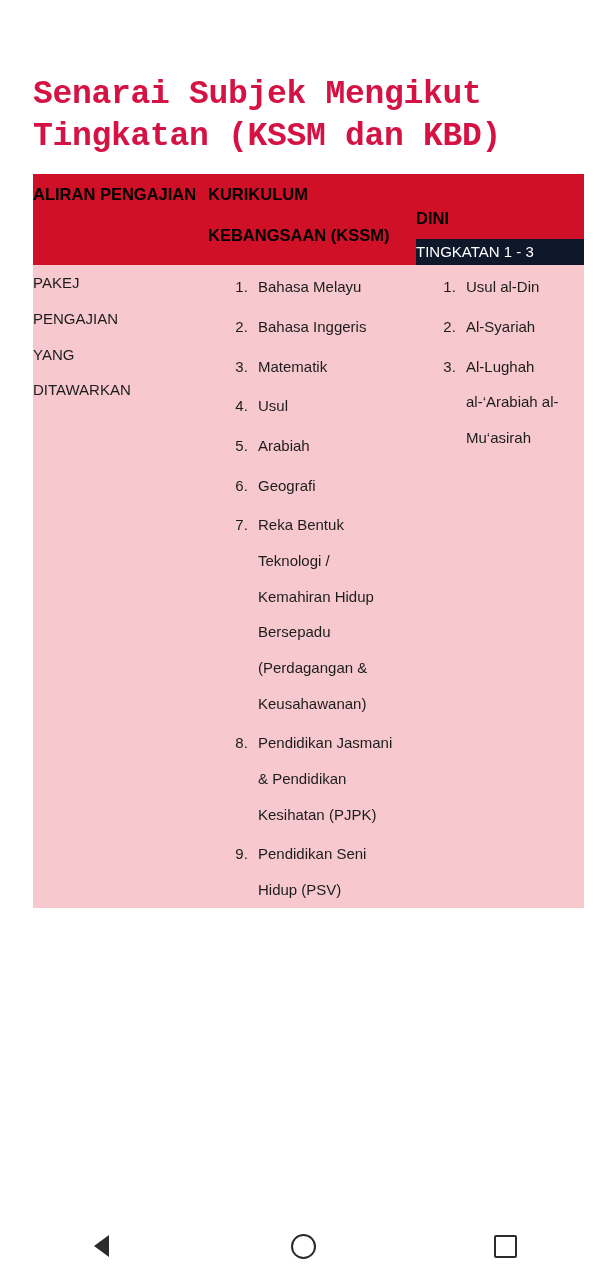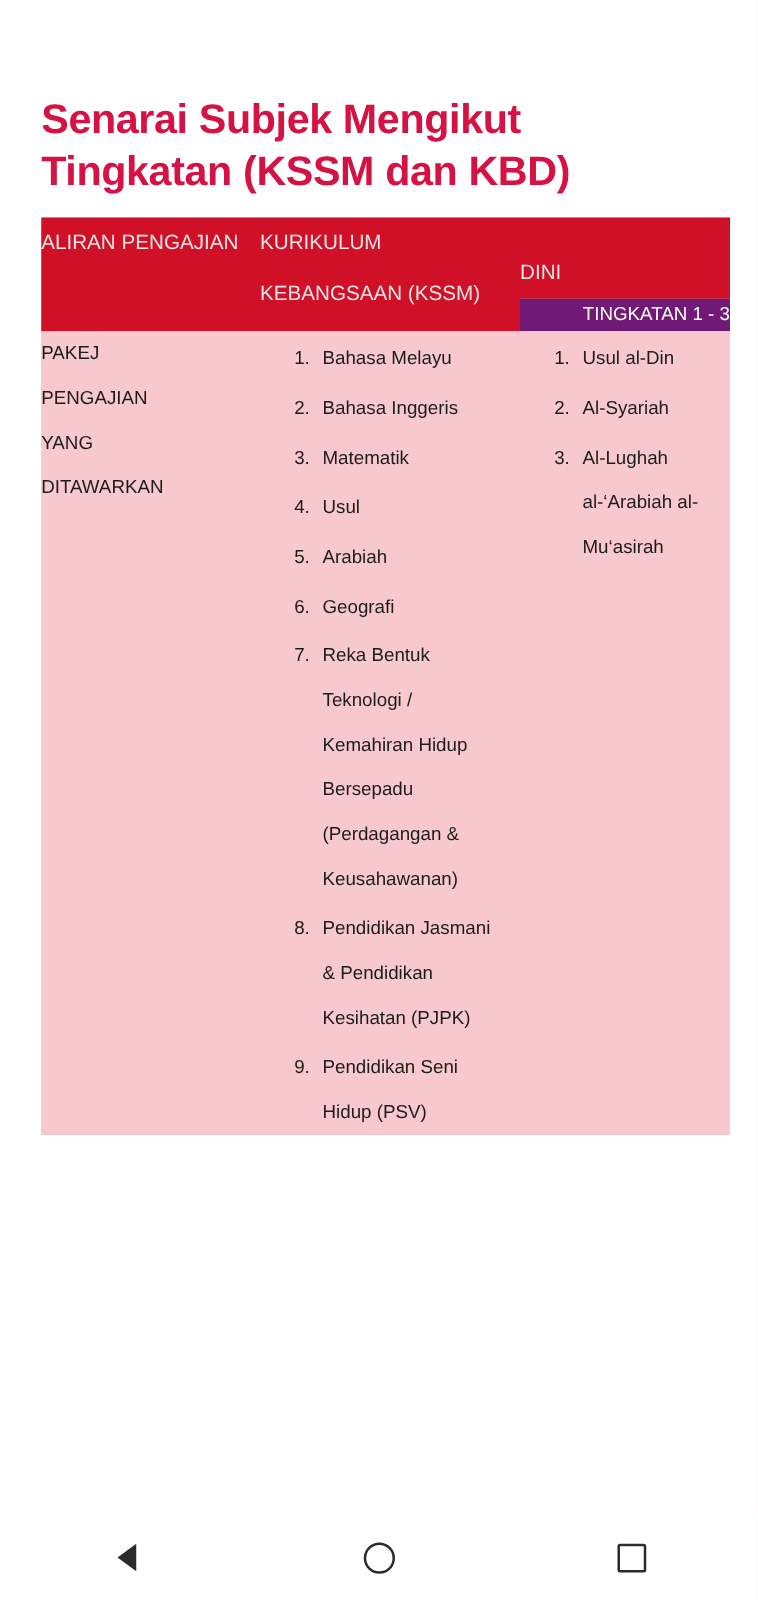--- a/index.html
+++ b/index.html
@@ -27,57 +27,57 @@
     position: absolute;
     top: 0;
     left: 0;
     right: 0;
     bottom: 68px;
     overflow: hidden;
   }
   .title {
     margin: 0;
     padding: 74px 30px 0 33px;
-    font-family: Liberation Sans, sans-serif;
+    font-family: Liberation Mono, monospace;
     font-weight: bold;
     font-size: 33px;
     line-height: 1.28;
     color: #d41243;
     letter-spacing: -0.3px;
   }
   .table {
     margin: 16px 22px 0 33px;
     border-collapse: collapse;
     width: 551px;
     table-layout: fixed;
     background: #f7c9cf;
   }
   .table td, .table th {
     vertical-align: top;
     padding: 0;
   }
   .hdr-dark {
     background: #d01027;
-    color: #e5e5e5;
+    color: #000000;
     font-size: 16.5px;
     line-height: 2.45;
     padding: 22px 18px 20px 18px;
-    font-weight: normal;
+    font-weight: bold;
     text-align: left;
   }
   .hdr-dark.center {
     text-align: left;
     padding-top: 24px;
   }
   .hdr-light {
-    background: #701a75;
+    background: #0f172a;
     color: #ffffff;
     font-size: 15px;
     line-height: 1.75;
-    text-align: right;
+    text-align: left;
     padding: 18px 14px 20px 14px;
     font-weight: normal;
   }
   .cell-body {
     background: #f7c9cf;
     color: #1c1c1c;
     font-size: 15px;
     line-height: 2.38;
     padding: 22px 12px 40px 18px;
   }

